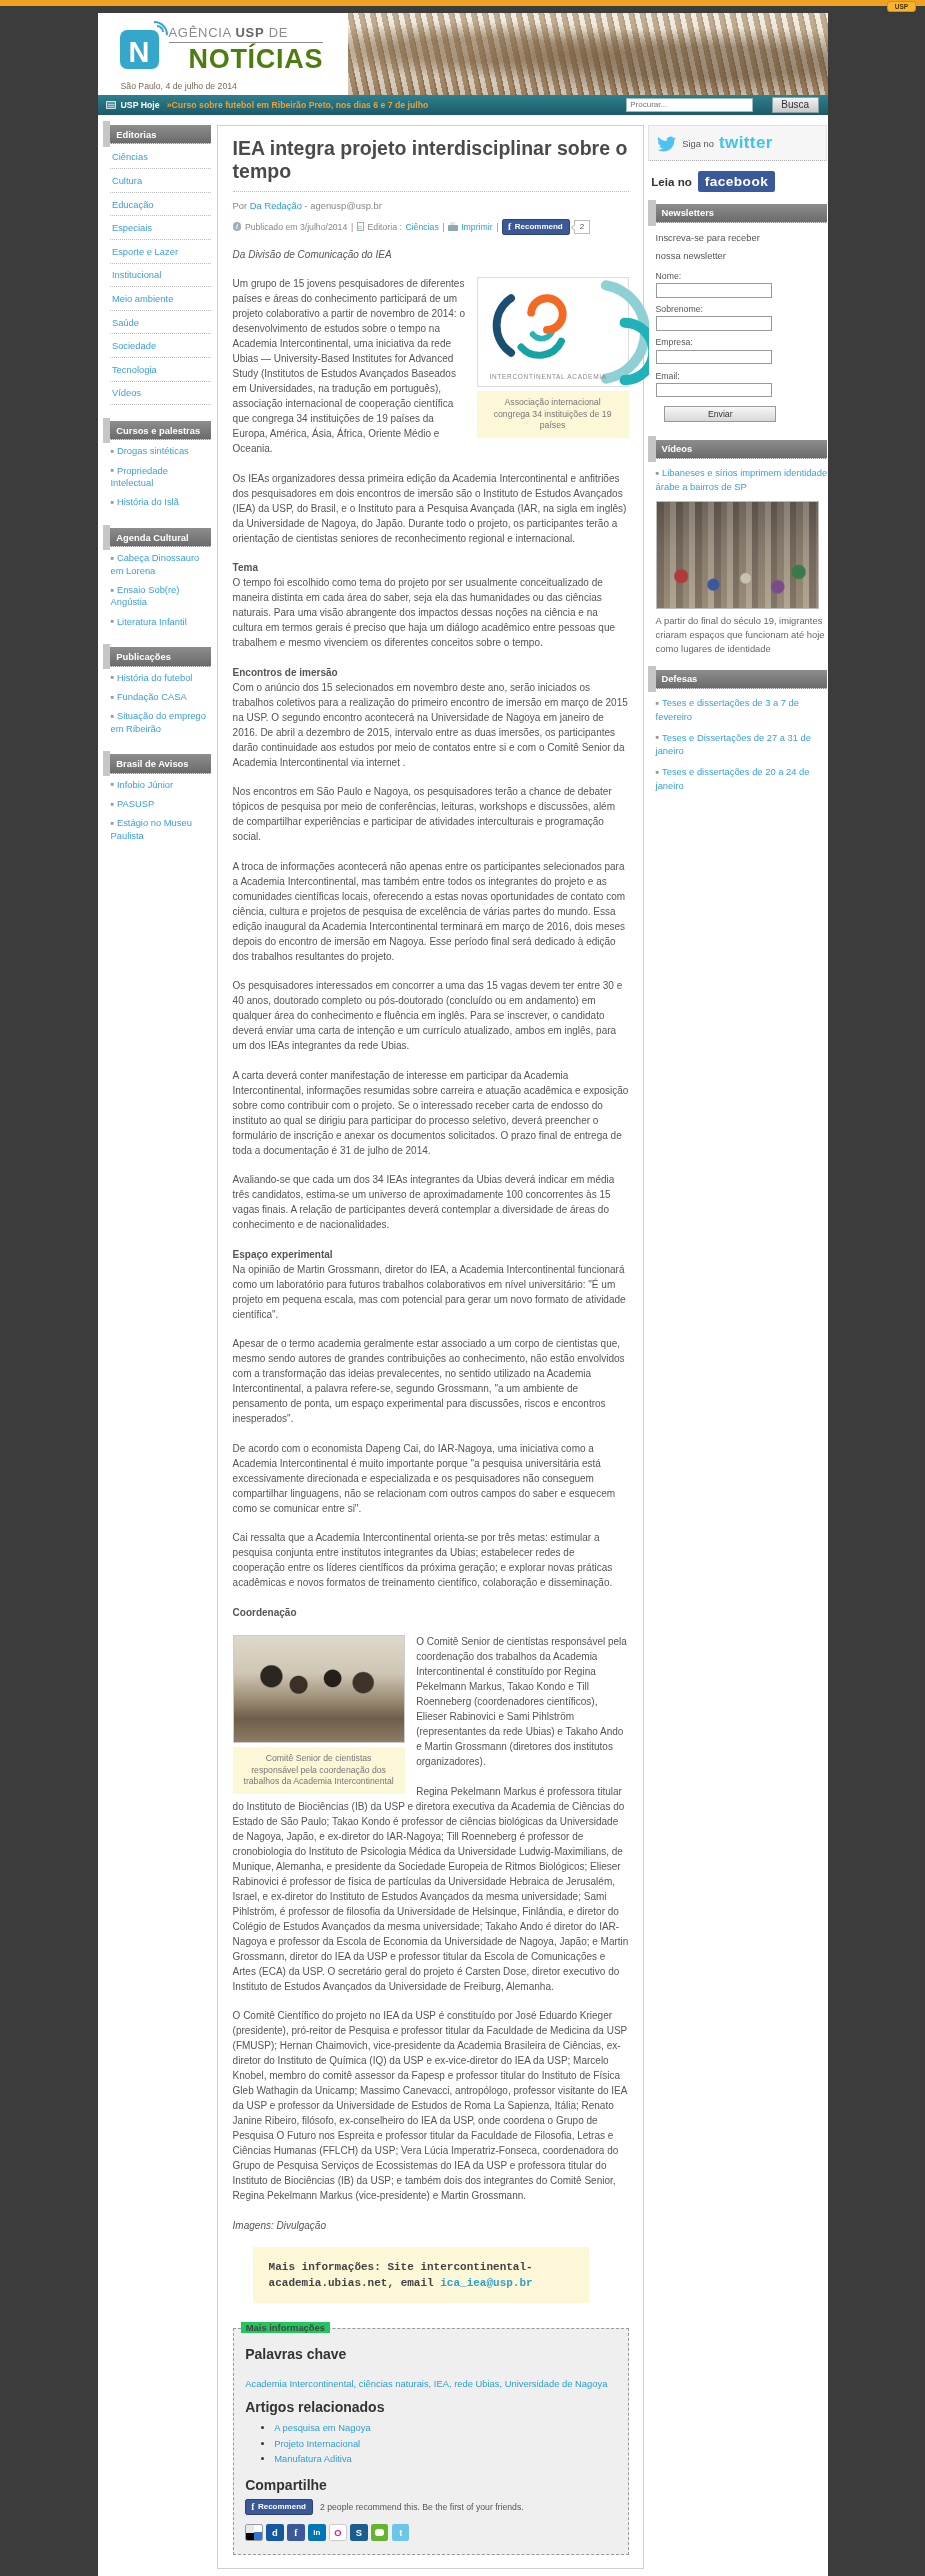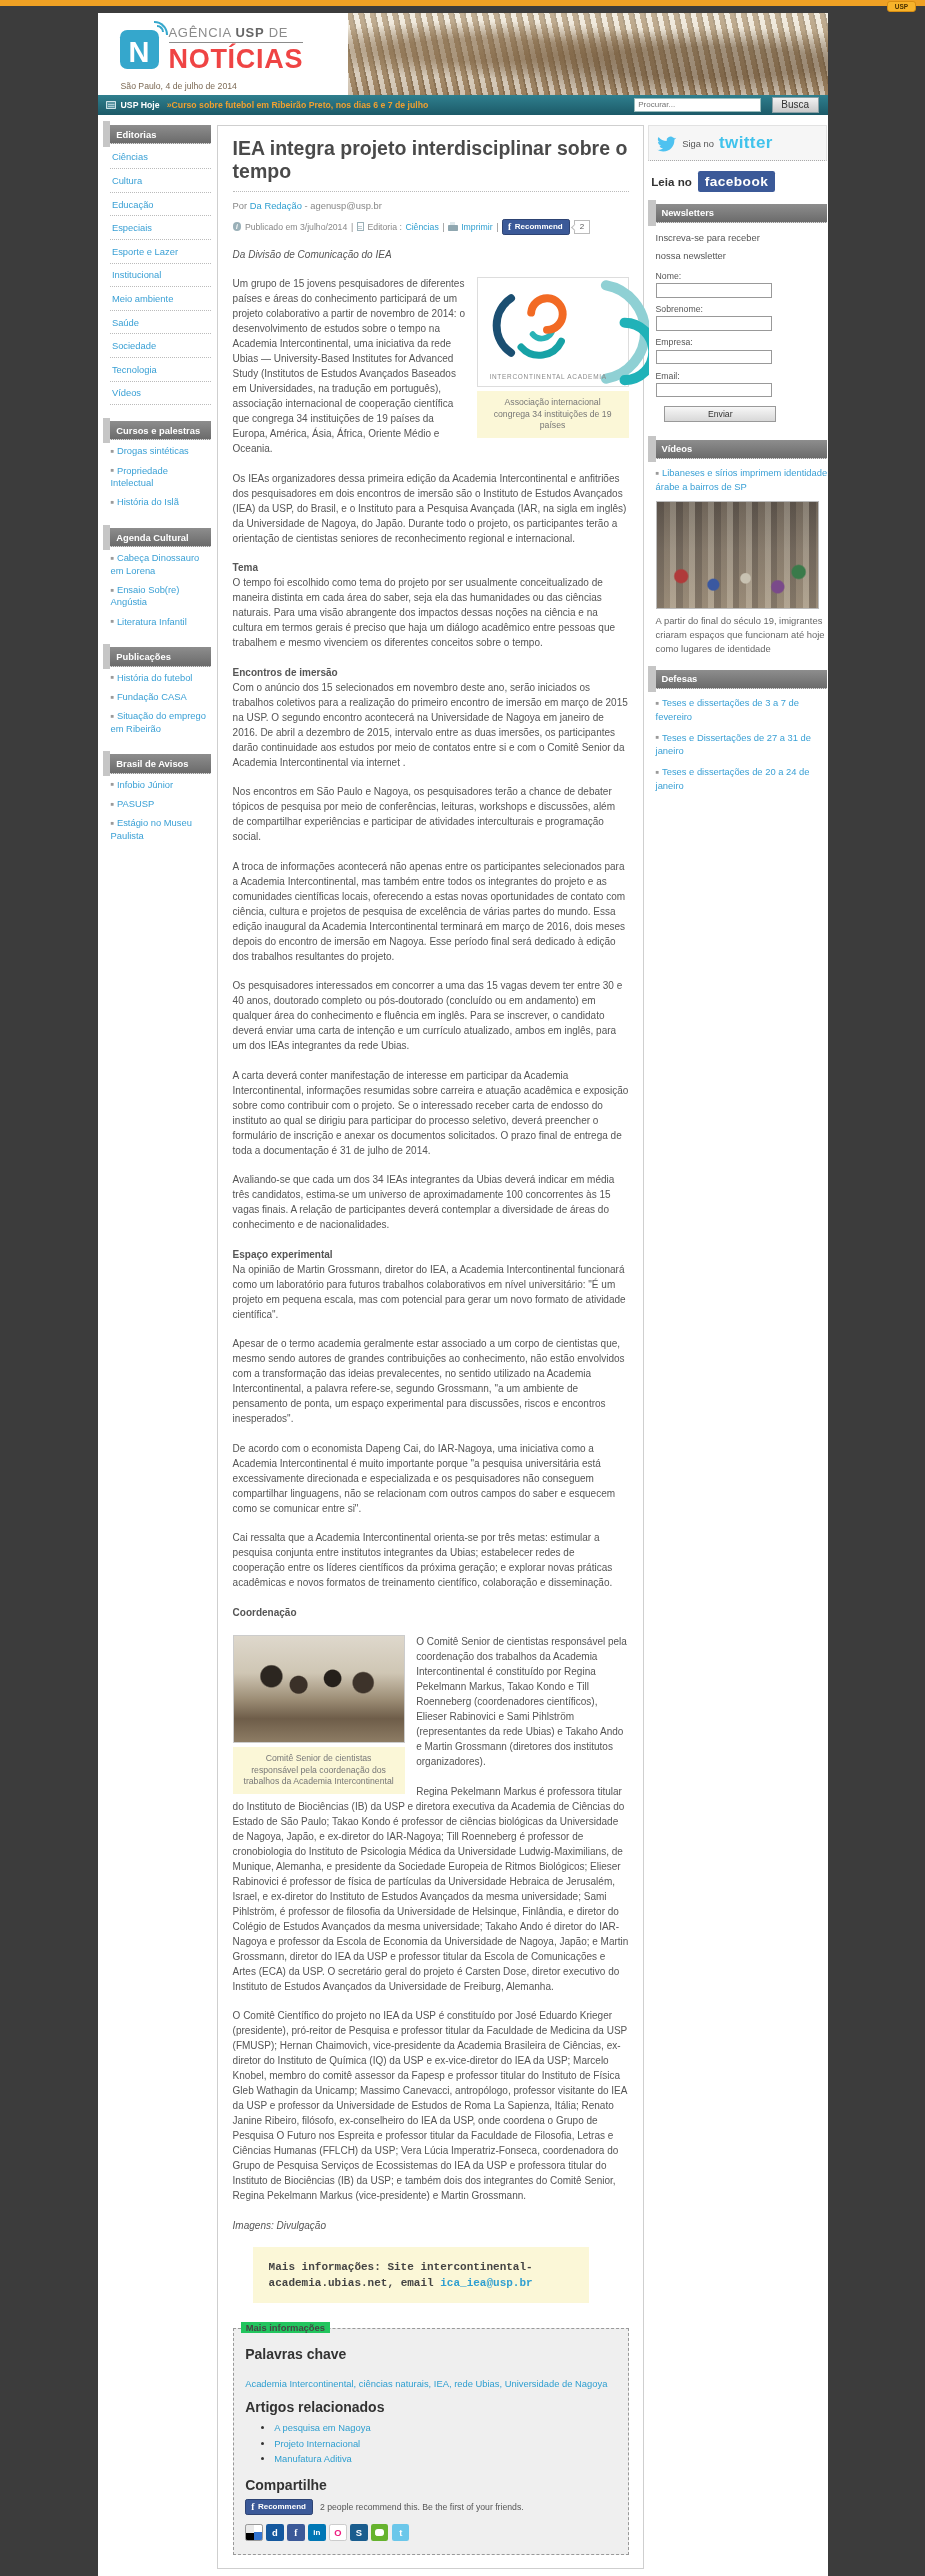--- a/index.html
+++ b/index.html
@@ -23,32 +23,32 @@
       linear-gradient(180deg,#e8ddc6 0%,#cdbb9b 45%,#9d8260 100%); }
   .logo { position:absolute; left:22px; top:11.6px; display:flex; align-items:flex-start; z-index:2; background:#fff; padding:0 16px 2.9px 0; }
   .logo-n { width:39px; height:39px; background:#35a7cc; border-radius:7.2px; color:#fff; position:relative;
     font-weight:bold; font-size:29px; display:flex; align-items:flex-end; justify-content:center; line-height:1.1; margin-top:5.8px; }
   .arc { position:absolute; border:solid #35a7cc; border-width:2.9px 2.9px 0 0; border-radius:0 100% 0 0; }
   .a1 { width:7.2px; height:7.2px; top:-5.8px; right:-5.8px; }
   .a2 { width:13.7px; height:13.7px; top:-9.4px; right:-9.4px; }
   .logo-text { margin-left:10px; }
   .logo-line1 { font-size:13px; color:#8b8b8b; letter-spacing:0.7px; border-bottom:1.4px solid #8b8b8b; padding-bottom:2.2px; white-space:nowrap; }
   .logo-line1 b { color:#666; }
-  .logo-title { font-size:27px; font-weight:bold; color:#ef4444; letter-spacing:0.7px; margin-top:1.4px; }
+  .logo-title { font-size:27px; font-weight:bold; color:#4d7c0f; letter-spacing:0.7px; margin-top:1.4px;margin-left:20px; }
   .header-date { position:absolute; left:23px; bottom:2.9px; font-size:8.7px; color:#7c6a55; z-index:2; background:rgba(255,255,255,.85); padding:1.4px 4.3px 1.4px 0; }
 
   
   .ticker { height:20px; background:linear-gradient(#2f7f8e,#1c5a68); display:flex; align-items:center; padding:0 8.7px; }
   .ticker-icon { width:9.4px; height:8.7px; border:0.7px solid #cfe3e8; background:
       linear-gradient(#cfe3e8,#cfe3e8) 0.7px 2.2px/6.5px 0.7px no-repeat,
       linear-gradient(#cfe3e8,#cfe3e8) 0.7px 4.3px/6.5px 0.7px no-repeat,
       linear-gradient(#cfe3e8,#cfe3e8) 0.7px 6.5px/4.3px 0.7px no-repeat, #5b96a3; border-radius:0.7px; }
   .ticker-label { color:#fff; font-weight:bold; font-size:8.7px; margin:0 7.2px 0 5px;text-align:center; }
   .ticker-link { color:#f0a030; font-weight:bold; font-size:8.7px; }
-  .ticker-search { margin-left:auto; display:flex; align-items:center; gap:11px; }
+  .ticker-search { margin-left:auto; display:flex; align-items:center; gap:19px; }
   .search-input { width:127px; height:13.7px; font-size:8px; border:0.7px solid #9bb; padding:0.7px 3.6px; color:#555; }
   .busca-btn { background:linear-gradient(#f2f2f2,#c9c9c9); border:0.7px solid #8aa0a5; font-size:10px; color:#333; padding:1.4px 8.7px; border-radius:0; cursor:pointer; }
 
   
   .content { background:#fff; display:flex; align-items:flex-start; padding:4.3px 4.3px 10px 5.8px; min-height:2300px; }
 
   
   .col-left { width:108px; flex:none; padding-top:5.8px; }
   .sec-header { background:linear-gradient(#8d8d8d,#6b6b6b); color:#fff; font-weight:bold; font-size:9.4px;
     padding:3.6px 5.8px; position:relative; margin:0 0 0 7.2px; border-bottom:0.7px dotted #ddd; }

